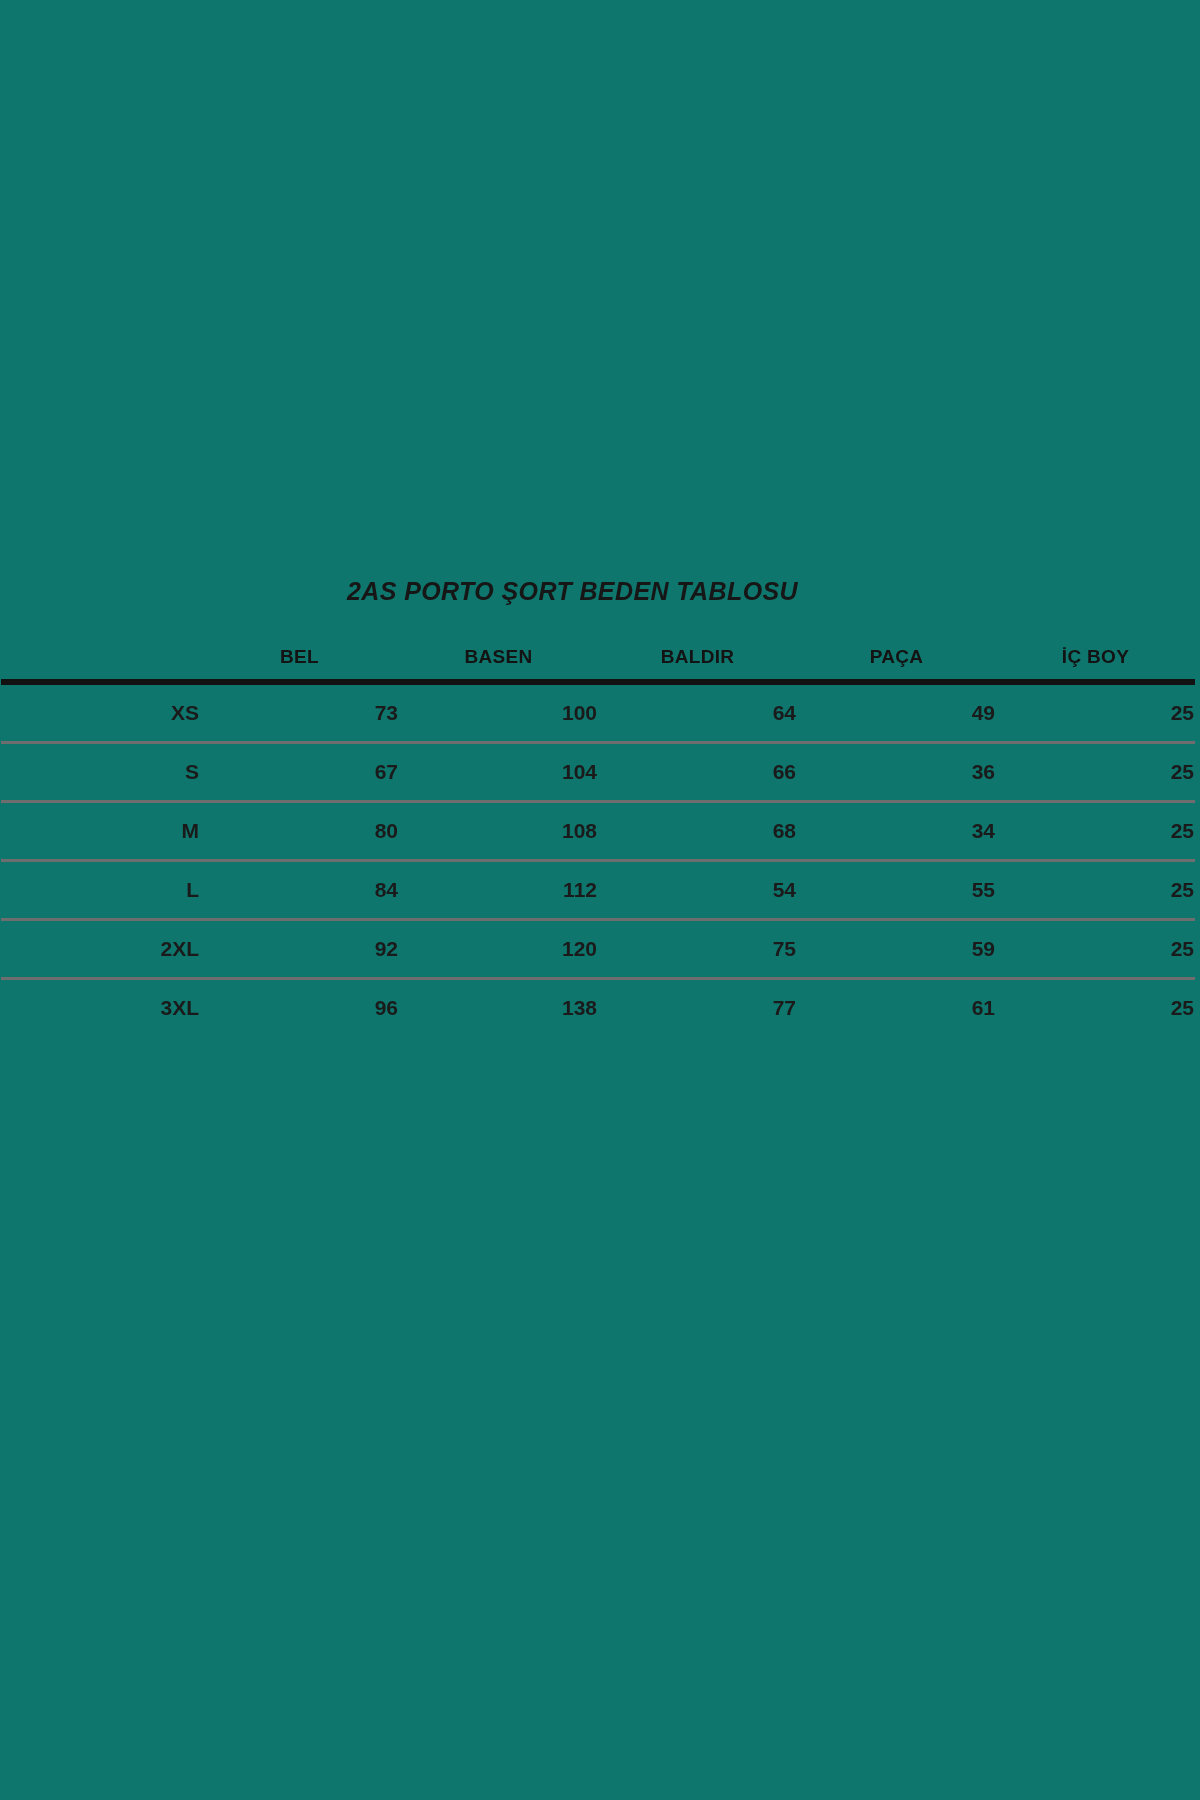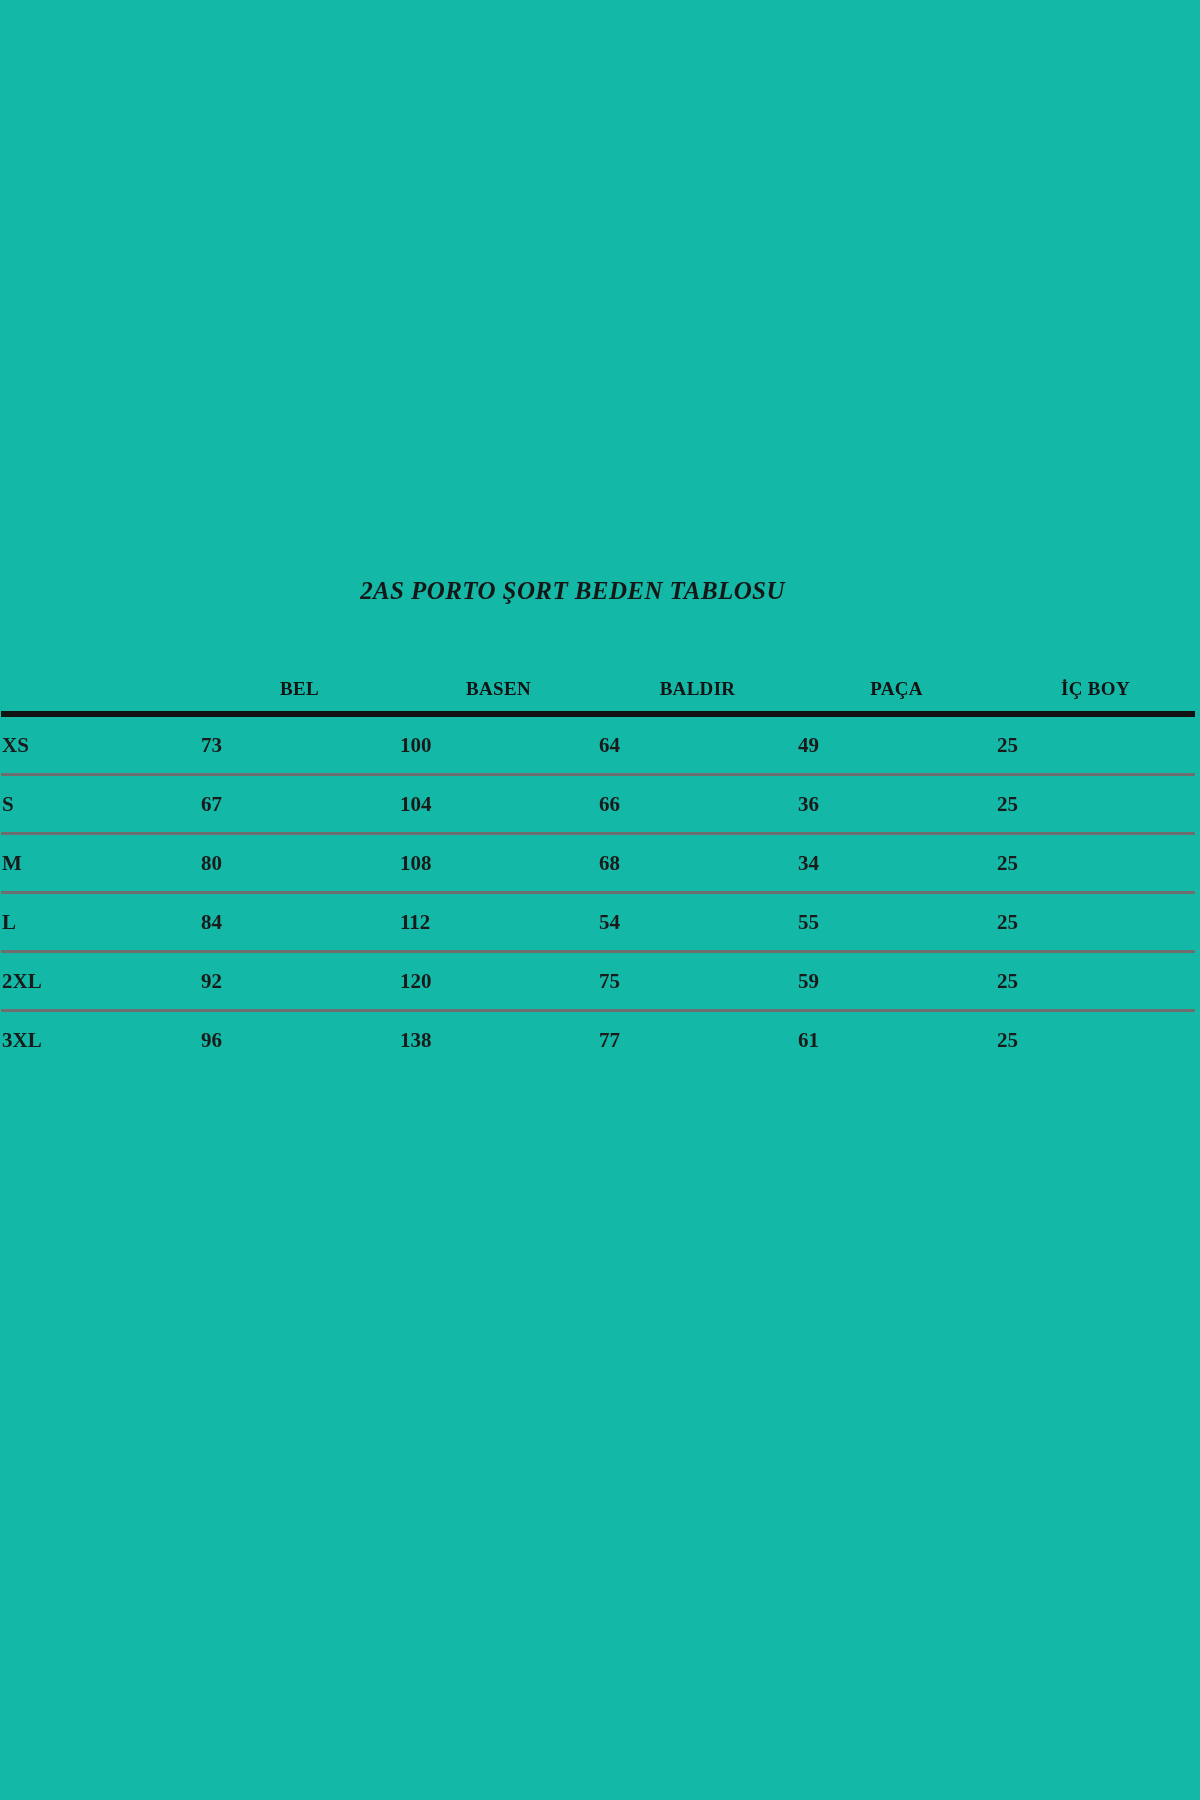--- a/index.html
+++ b/index.html
@@ -4,62 +4,62 @@
 <style>
   html, body {
     margin: 0;
     padding: 0;
     background: #ffffff;
   }
   .canvas {
     position: relative;
     width: 1200px;
     height: 1800px;
-    background: #14b8a6;
-    font-family: Liberation Serif, serif;
+    background: #0f766e;
+    font-family: Liberation Sans, sans-serif;
     color: #111111;
     overflow: hidden;
   }
   .title {
     position: absolute;
     top: 577px;
     left: 0;
     width: 1145px;
     margin: 0;
     text-align: center;
     font-size: 25px;
     font-weight: 700;
     font-style: italic;
     letter-spacing: 0.4px;
     color: #161616;
     white-space: nowrap;
   }
   table.size-table {
     position: absolute;
-    top: 652px;
+    top: 620px;
     left: 1px;
     width: 1194px;
     border-collapse: collapse;
     table-layout: fixed;
   }
   table.size-table col { width: 16.6667%; }
   table.size-table th {
     height: 48px;
     vertical-align: bottom;
     padding: 0 0 11px 0;
     text-align: center;
     font-size: 19px;
     font-weight: 700;
     letter-spacing: 0.3px;
     color: #131313;
     border-bottom: 6px solid #121212;
   }
   table.size-table td {
     height: 54px;
-    text-align: left;
+    text-align: right;
     vertical-align: middle;
     font-size: 21px;
     font-weight: 700;
     color: #1a1a1a;
     border-bottom: 3px solid #6e6e6e;
   }
   table.size-table tbody tr:last-child td {
     border-bottom: none;
   }
 </style>

